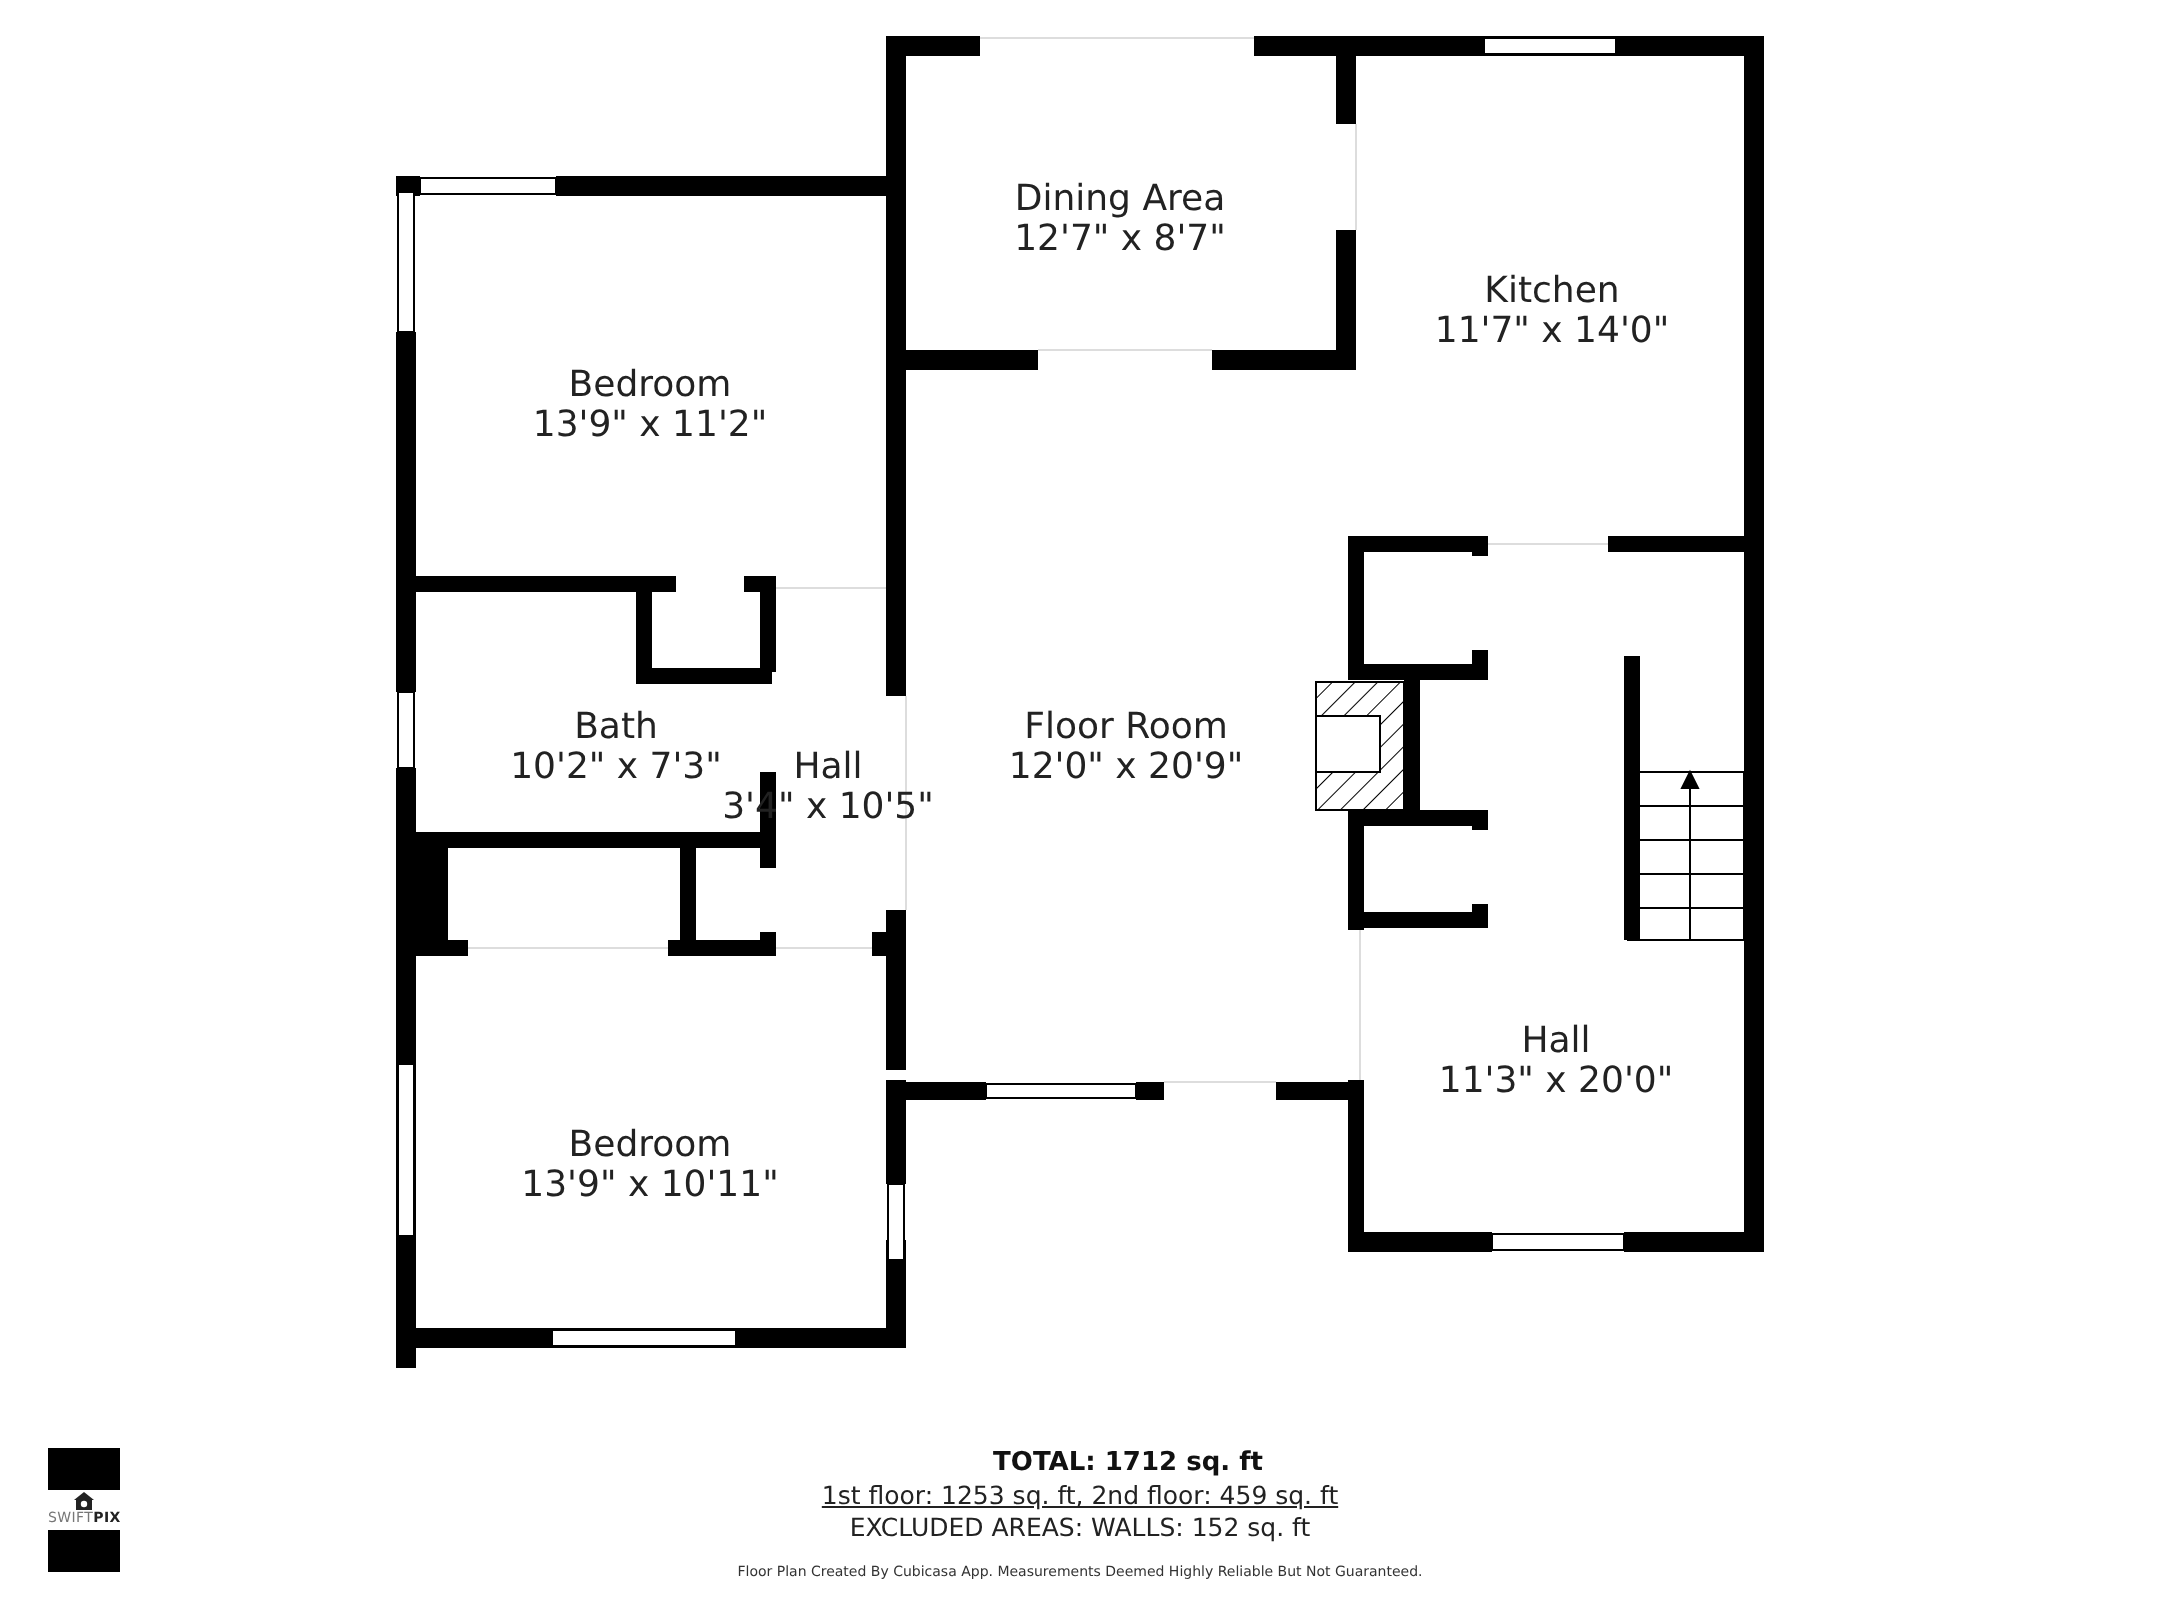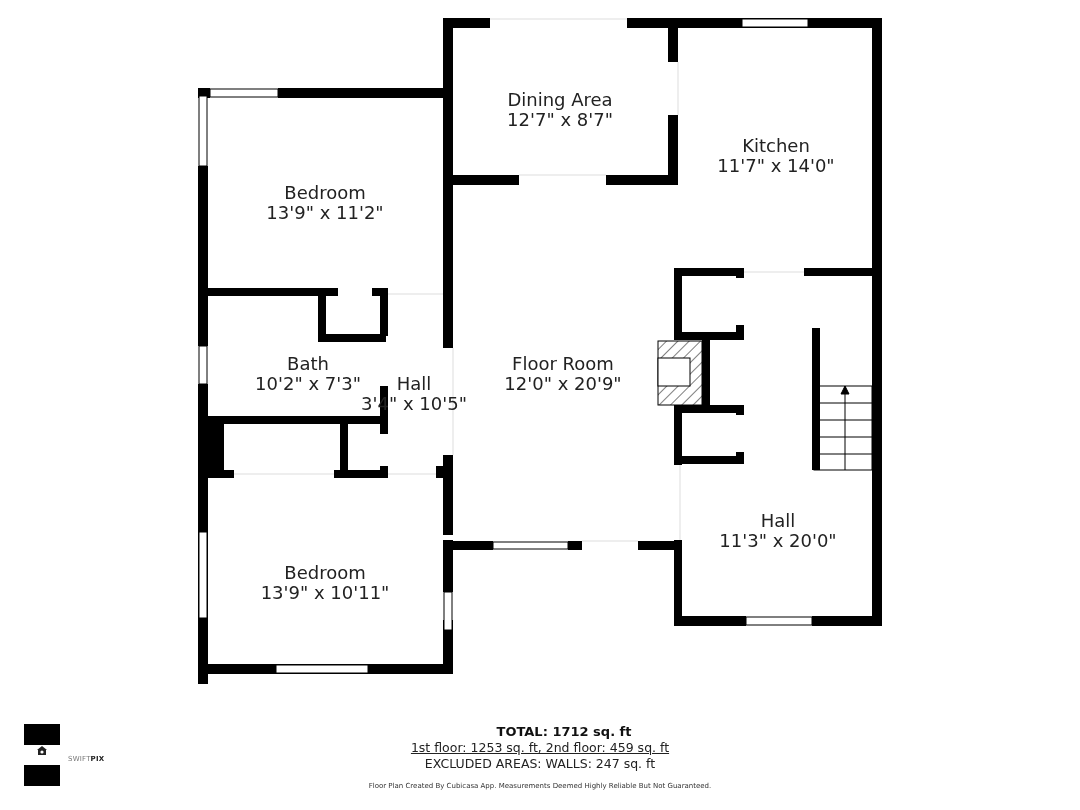--- a/index.html
+++ b/index.html
@@ -8,21 +8,21 @@
   .room-label { position:absolute; text-align:center; transform:translate(-50%,0); font-size:18px; line-height:20px; color:#222; white-space:nowrap; }
   .footer { position:absolute; left:0; width:1080px; text-align:center; }
   .total { top:724px; font-size:13px; font-weight:bold; color:#111;margin-left:24px; }
   .line2 { top:740px; font-size:12.5px; color:#222;text-decoration:underline; }
   .line3 { top:756px; font-size:12.5px; color:#222; }
   .disclaimer { top:782px; font-size:7px; color:#333; }
   .logo { position:absolute; left:24px; top:724px; width:36px; height:62px; }
   .logo .blk { position:absolute; left:0; width:36px; background:#000; }
   .logo .b1 { top:0; height:21px; }
   .logo .b2 { top:41px; height:21px; }
-  .logo .brand { position:absolute; top:31px; left:0; width:36px; font-size:7px; text-align:center; color:#777; letter-spacing:0.2px;margin-left:44px; }
+  .logo .brand { position:absolute; top:31px; left:0; width:36px; font-size:7px; text-align:center; color:#777; letter-spacing:0.2px; }
   .logo .brand b { color:#222; }
   .logo .house { position:absolute; top:22px; left:13px; width:10px; height:9px; }
 </style>
 </head>
 <body>
 
 <svg id="plan" viewBox="0 0 1080 720" xmlns="http://www.w3.org/2000/svg">
   <defs>
     <pattern id="hatch" width="8" height="8" patternUnits="userSpaceOnUse" patternTransform="rotate(45)">
       <line x1="0" y1="0" x2="0" y2="8" stroke="#000" stroke-width="1"></line>
@@ -167,14 +167,14 @@
   <svg class="house" viewBox="0 0 10 9">
     <polygon points="5,0 10,4 9,4 9,9 1,9 1,4 0,4" fill="#222"></polygon>
     <circle cx="5" cy="6" r="1.6" fill="#fff"></circle>
   </svg>
   <div class="brand"><span>SWIFT</span><b>PIX</b></div>
   <div class="blk b2"></div>
 </div>
 
 <div class="footer total">TOTAL: 1712 sq. ft</div>
 <div class="footer line2">1st floor: 1253 sq. ft, 2nd floor: 459 sq. ft</div>
-<div class="footer line3">EXCLUDED AREAS: WALLS: 247 sq. ft</div>
+<div class="footer line3">EXCLUDED AREAS: WALLS: 152 sq. ft</div>
 <div class="footer disclaimer">Floor Plan Created By Cubicasa App. Measurements Deemed Highly Reliable But Not Guaranteed.</div>
 
 </body></html>

